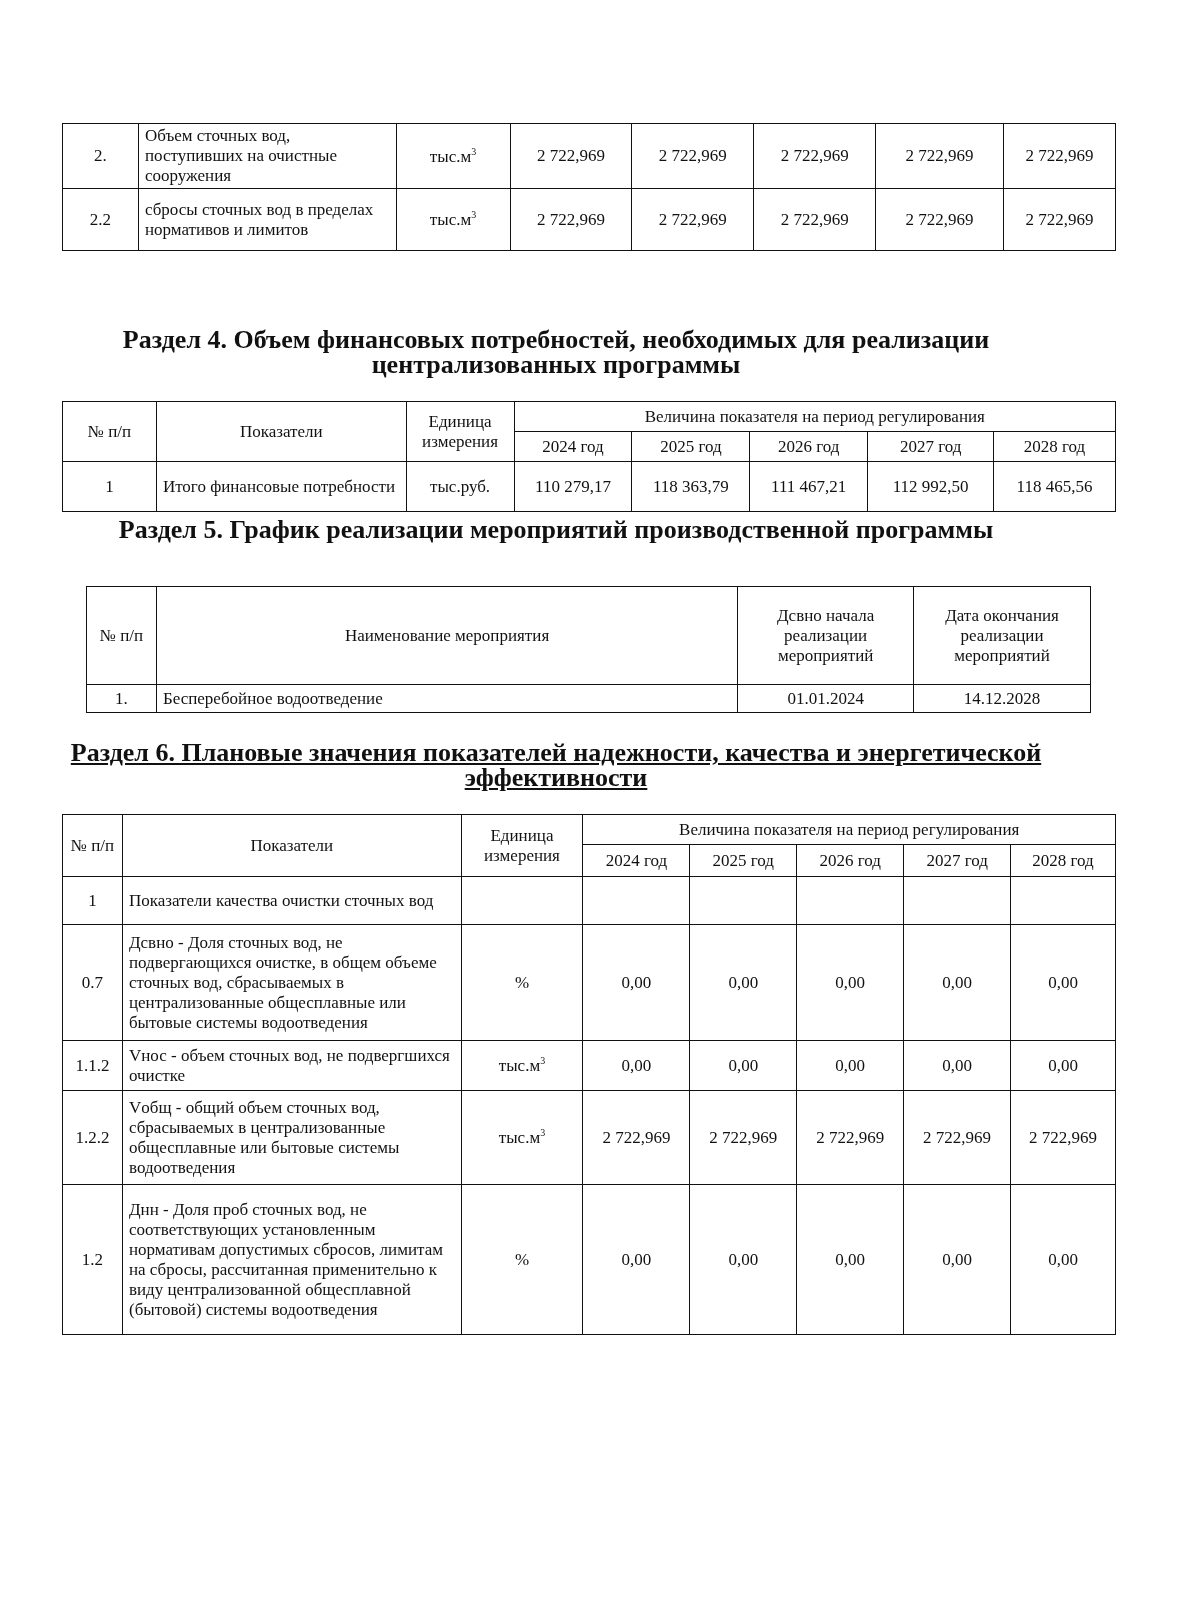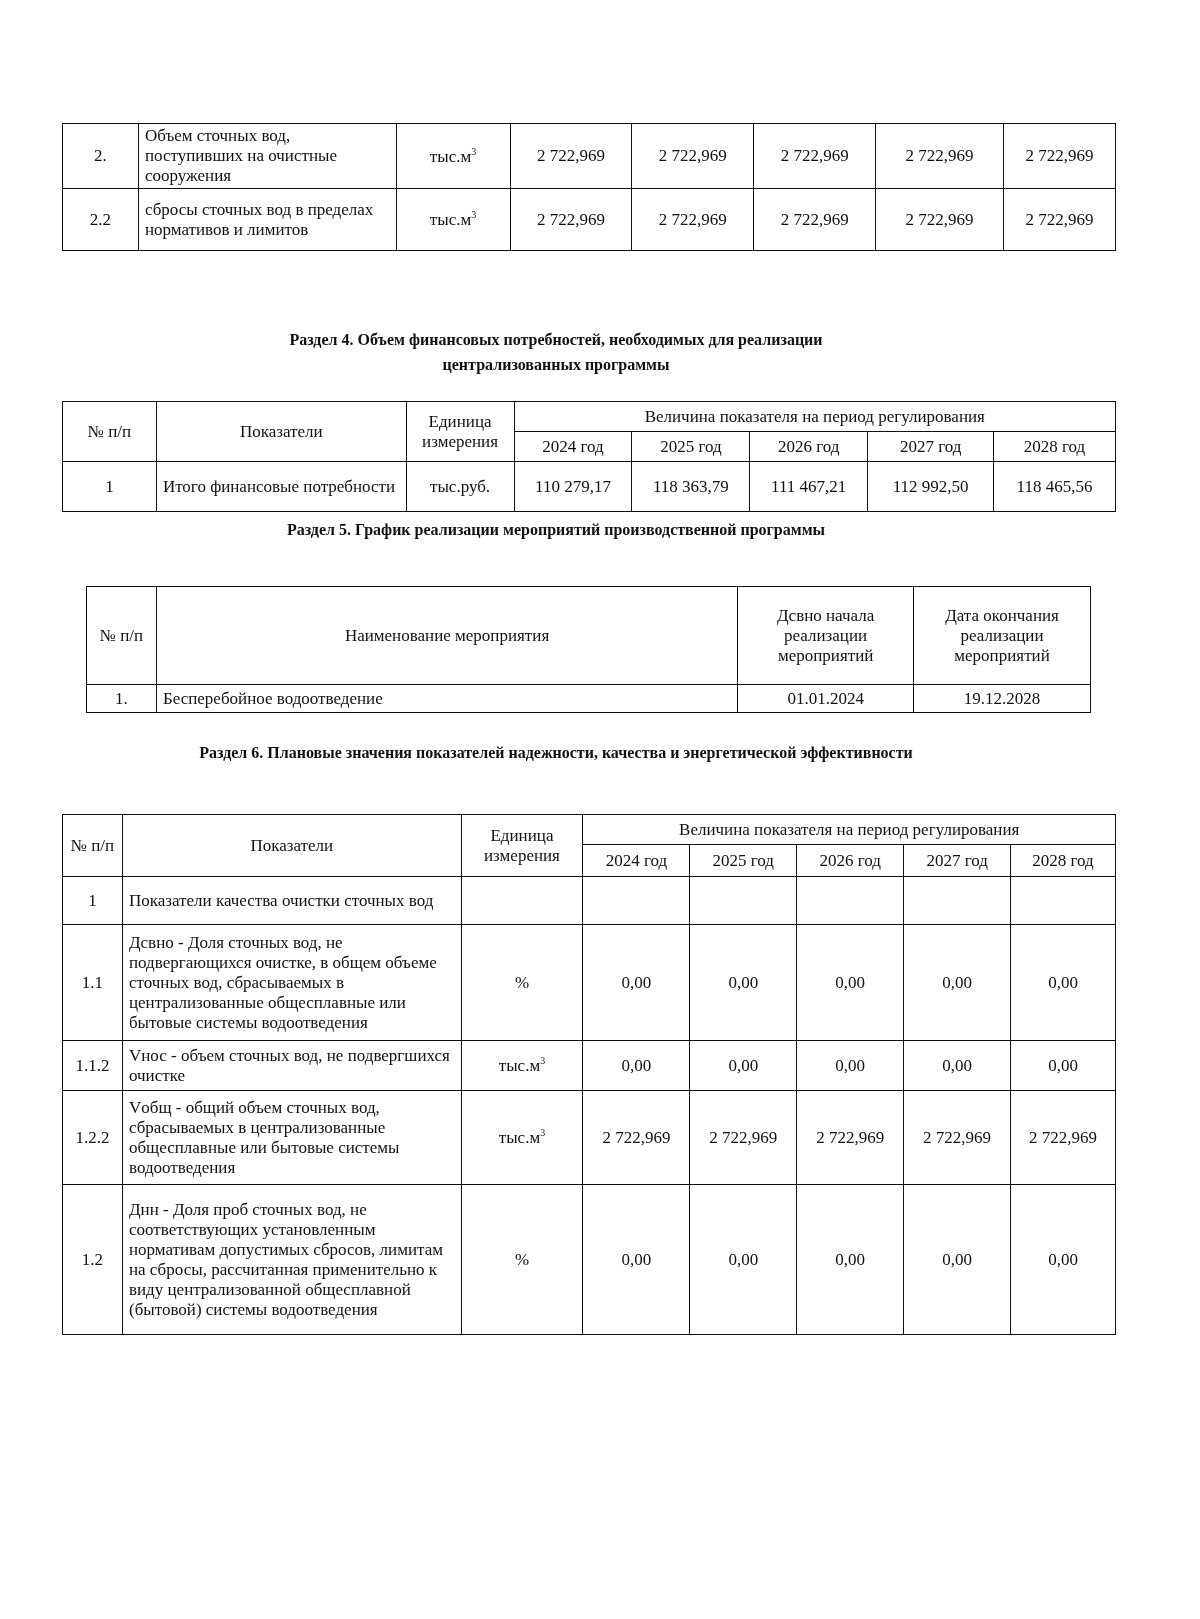--- a/index.html
+++ b/index.html
@@ -1,21 +1,21 @@
 <!DOCTYPE html>
 <html><head>
 <meta charset="utf-8">
 <style>
   html, body { margin:0; padding:0; background:#fff; }
   body { width:1200px; height:1619px; position:relative; font-family:"Liberation Serif", serif; color:#111; overflow:hidden; }
   table { border-collapse:collapse; position:absolute; font-size:17px; }
   td, th { border:1.5px solid #111; font-weight:normal; padding:2px 6px; vertical-align:middle; }
   .c { text-align:center; }
   .l { text-align:left; line-height:20px; }
-  h2 { position:absolute; left:0; width:1112px; margin:0; text-align:center; font-size:16px; font-weight:bold; line-height:25px; }
+  h2 { position:absolute; left:0; width:1112px; margin:0; text-align:center; font-size:26px; font-weight:bold; line-height:25px; }
   sup { font-size:10px; }
 </style>
 </head>
 <body>
 
 <table style="left:62px; top:123px; width:1054px;">
   <colgroup>
       <col style="width:76px">
       <col style="width:258px">
       <col style="width:114px">
@@ -102,26 +102,26 @@
       <tr style="height:98px">
     <td class="c">№ п/п</td>
     <td class="c">Наименование мероприятия</td>
     <td class="c">Дсвно начала реализации мероприятий</td>
     <td class="c">Дата окончания реализации мероприятий</td>
   </tr>
   <tr style="height:28px">
     <td class="c">1.</td>
     <td class="l">Бесперебойное водоотведение</td>
     <td class="c">01.01.2024</td>
-    <td class="c">19.12.2028</td>
+    <td class="c">14.12.2028</td>
   </tr>
 </tbody>
   </table>
 
-<h2 style="top:740px;">
+<h2 style="top:740px;text-decoration:underline;">
   <span>Раздел 6. Плановые значения показателей надежности, качества и энергетической эффективности</span><br>
 </h2>
 <table style="left:62px; top:814px; width:1054px;">
   <colgroup>
       <col style="width:60px">
       <col style="width:339px">
       <col style="width:122px">
       <col style="width:107px">
       <col style="width:107px">
       <col style="width:107px">
@@ -146,21 +146,21 @@
     <td class="c">1</td>
     <td class="l">Показатели качества очистки сточных вод</td>
     <td class="c"></td>
     <td></td>
     <td></td>
     <td></td>
     <td></td>
     <td></td>
   </tr>
   <tr style="height:116px">
-    <td class="c">1.1</td>
+    <td class="c">0.7</td>
     <td class="l">Дсвно - Доля сточных вод, не подвергающихся очистке, в общем объеме сточных вод, сбрасываемых в централизованные общесплавные или бытовые системы водоотведения</td>
     <td class="c">%</td>
     <td class="c">0,00</td>
     <td class="c">0,00</td>
     <td class="c">0,00</td>
     <td class="c">0,00</td>
     <td class="c">0,00</td>
   </tr>
   <tr style="height:50px">
     <td class="c">1.1.2</td>

